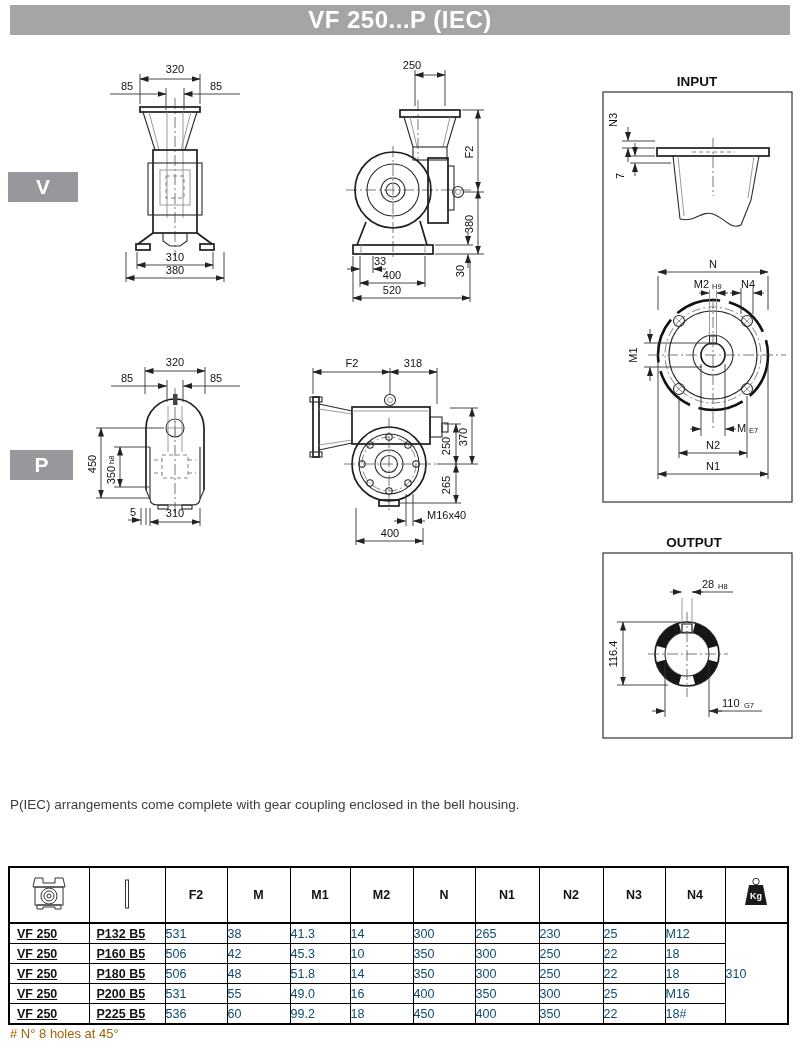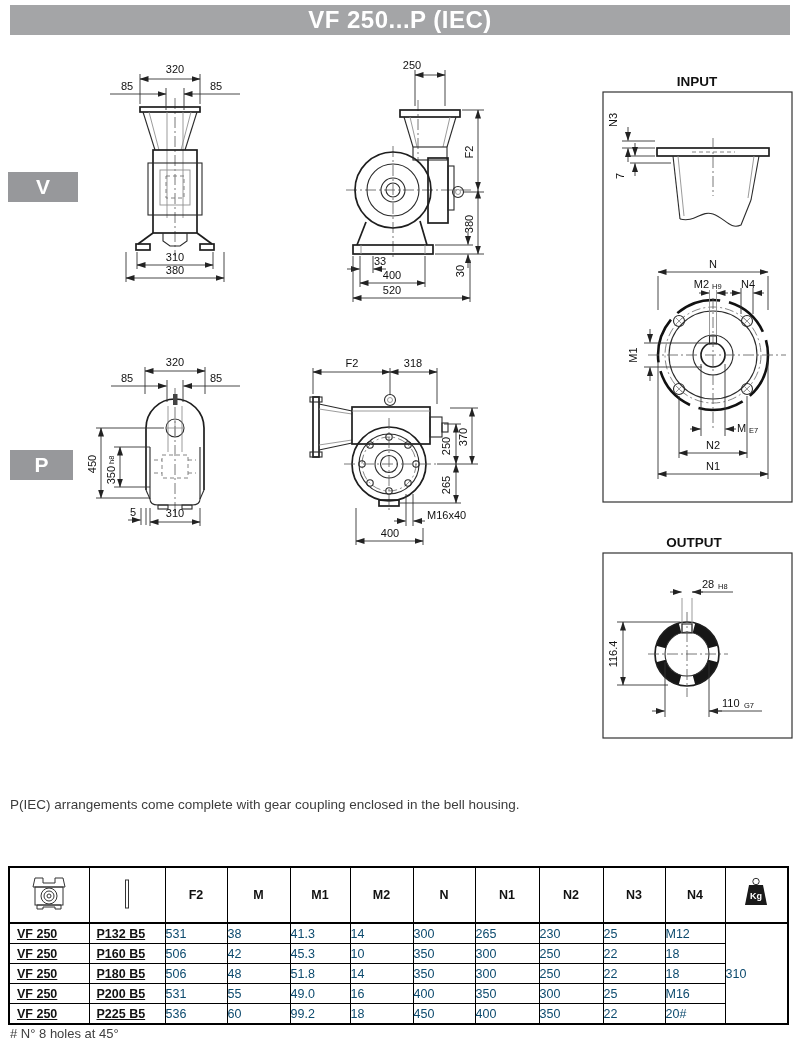--- a/index.html
+++ b/index.html
@@ -28,21 +28,21 @@
   .pbox{fill:none;stroke:#333;stroke-width:1.2}
   .iln{fill:none;stroke:#333;stroke-width:1}
   .notes{position:absolute;left:10px;top:795px;font-size:13.5px;color:#3c3c3c;line-height:20px;z-index:2;}
   table.spec{position:absolute;left:8px;top:866px;width:779px;border-collapse:collapse;table-layout:fixed;
     font-size:12.5px;z-index:2;}
   table.spec,table.spec th,table.spec td{border:1.4px solid #000;}
   table.spec{border-width:2px;}
   table.spec thead th{height:52px;border-bottom:2px solid #000;text-align:center;vertical-align:middle;font-size:12.5px;}
   table.spec td{height:19px;text-align:left;color:#0c4a6e;padding:0;}
   td.mcell{font-weight:bold;text-align:left !important;padding-left:7px !important;color:#111 !important;text-decoration:underline;}
-  .footnote{position:absolute;left:10px;top:1026px;font-size:13px;color:#404040;z-index:2;}
+  .footnote{position:absolute;left:10px;top:1026px;font-size:13px;color:#a16207;z-index:2;}
 </style>
 </head>
 <body>
 
 <div class="titlebar">VF 250...P (IEC)</div>
 <div class="seclabel" id="vlabel">V</div>
 <div class="seclabel" id="plabel">P</div>
 
 <svg class="drawings" width="800" height="780" viewBox="0 0 800 780">
   <defs>
@@ -485,18 +485,18 @@
       <td class="mcell">VF 250</td>
       <td class="mcell">P225 B5</td>
       <td>536</td>
       <td>60</td>
       <td>99.2</td>
       <td>18</td>
       <td>450</td>
       <td>400</td>
       <td>350</td>
       <td>22</td>
-      <td>20#</td>
+      <td>18#</td>
     </tr>
   </tbody>
 </table>
 
 <div class="footnote"># N° 8 holes at 45°</div>
 
 </body></html>

